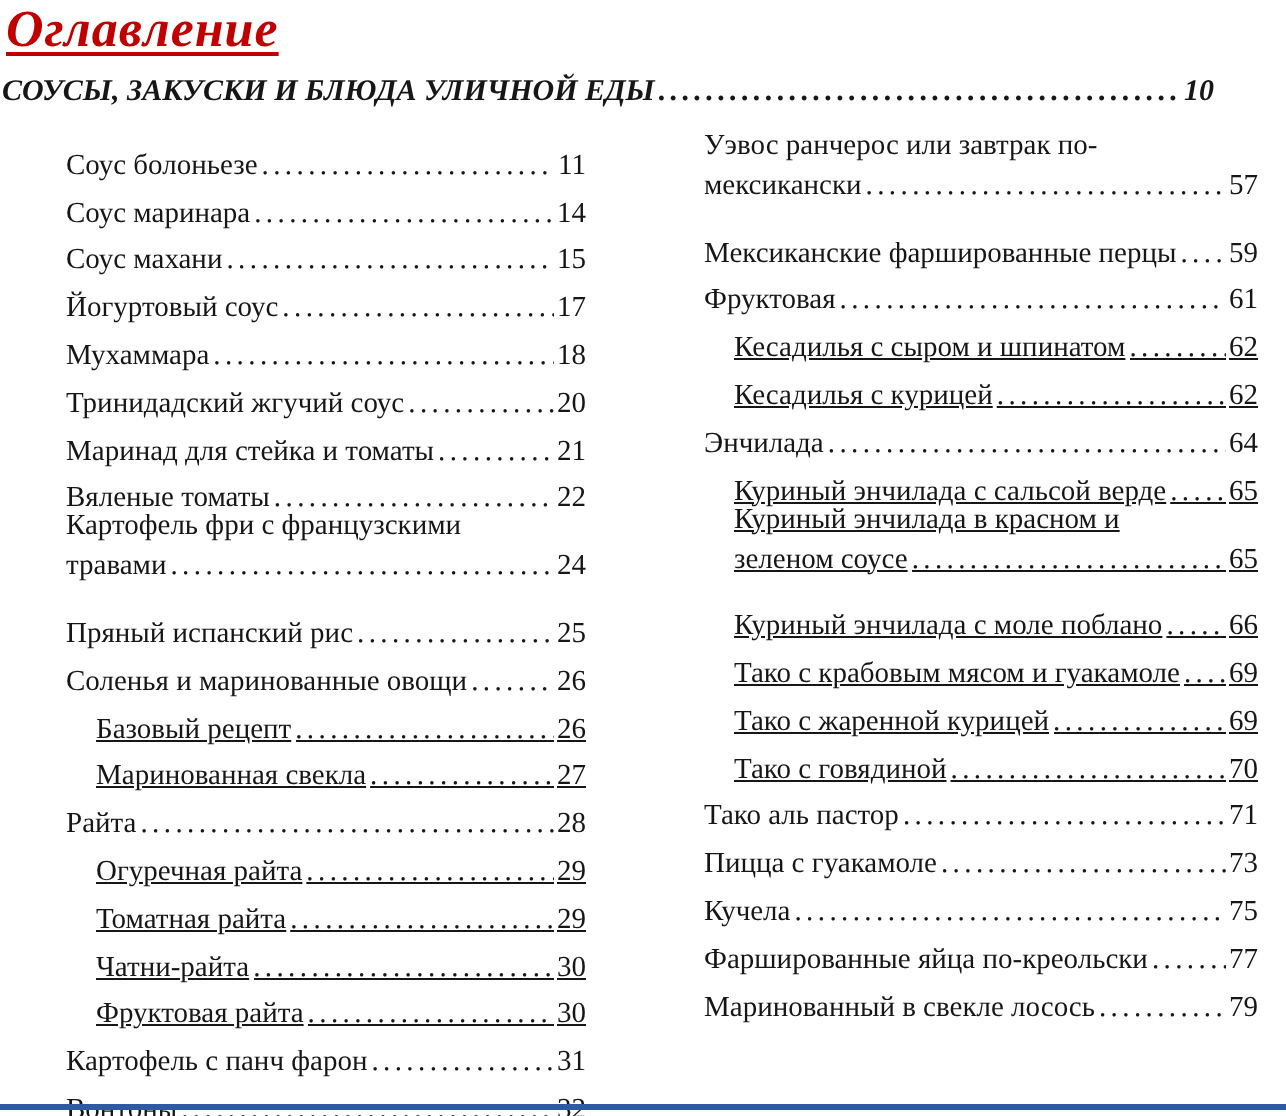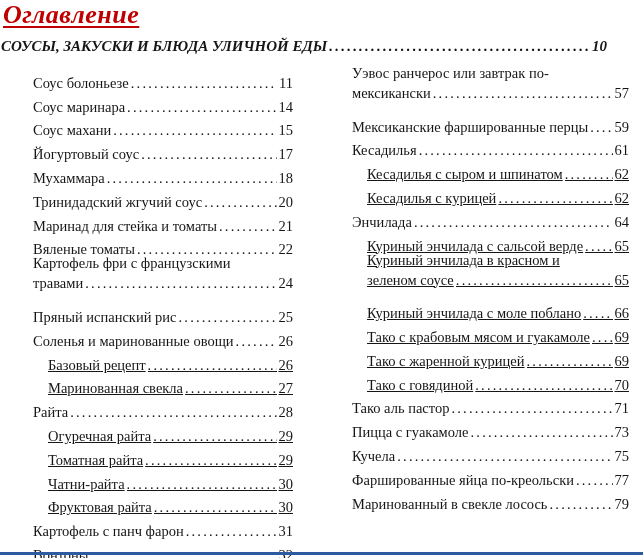--- a/index.html
+++ b/index.html
@@ -177,21 +177,21 @@
         <span class="leader"></span>
         <span class="pg">57</span>
       </div>
     </div>
     <div class="entry lvl2">
       <span class="lbl">Мексиканские фаршированные перцы</span>
       <span class="leader"></span>
       <span class="pg">59</span>
     </div>
     <div class="entry lvl2">
-      <span class="lbl">Кесадилья</span>
+      <span class="lbl">Фруктовая</span>
       <span class="leader"></span>
       <span class="pg">61</span>
     </div>
     <div class="entry lvl3">
       <span class="lbl">Кесадилья с сыром и шпинатом</span>
       <span class="leader"></span>
       <span class="pg">62</span>
     </div>
     <div class="entry lvl3">
       <span class="lbl">Кесадилья с курицей</span>

